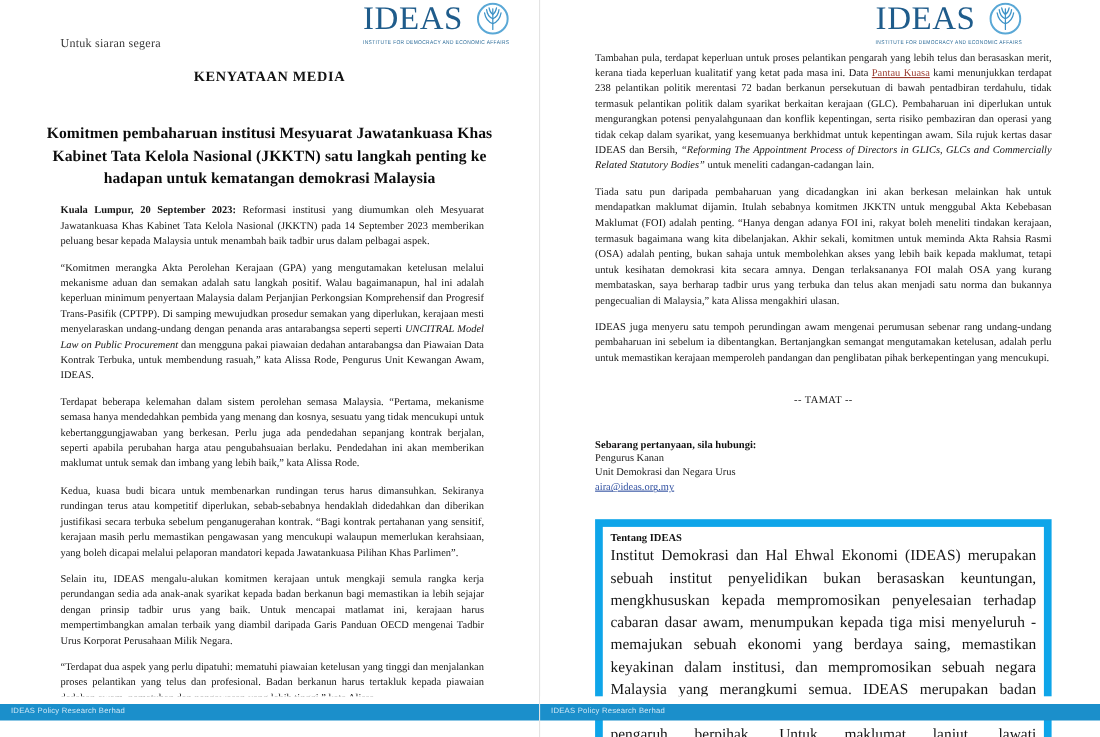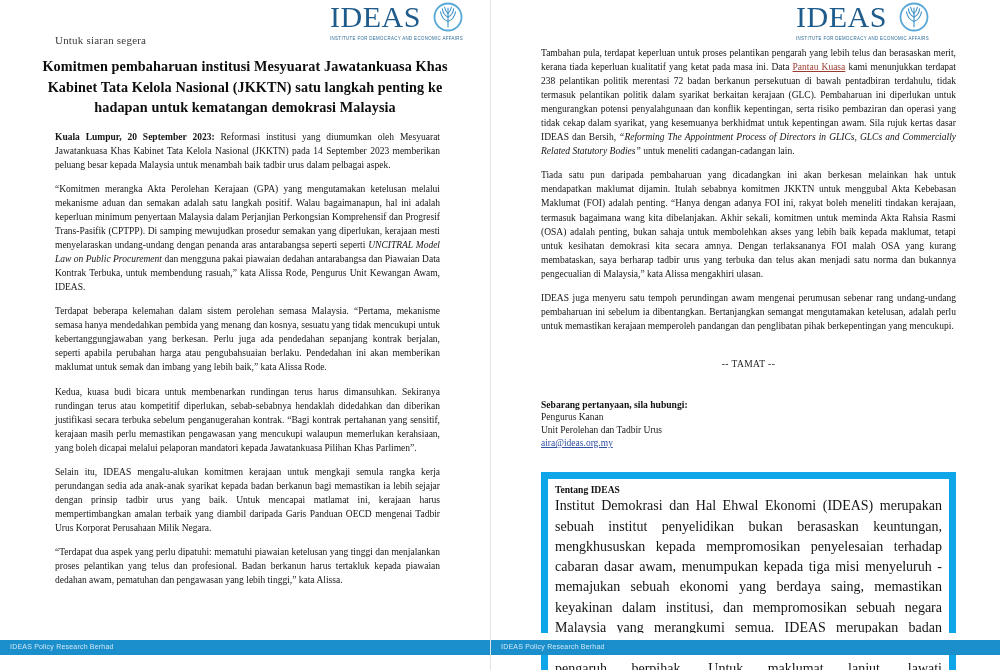--- a/index.html
+++ b/index.html
@@ -81,21 +81,21 @@
     letter-spacing: .6px;
     margin: 22px 0 0 0;
     color: #111;
   }
   .doc-title {
     text-align: center;
     font-weight: bold;
     font-size: 14.2px;
     line-height: 1.45;
     color: #0d0d0d;
-    margin: 16px 28px 0 28px;
+    margin: 33px 28px 0 28px;
     letter-spacing: .1px;
   }
 
   .col-body { padding: 0 50px 0 55px; }
   .col-body-right { padding: 0 44px 0 50px; }
 
   p.para {
     font-size: 9.5px;
     line-height: 1.48;
     text-align: justify;
@@ -205,20 +205,21 @@
                 <path d="M20 20 C25 18, 27 14, 27.5 9"></path>
                 <path d="M20 15 C17 13, 16 10, 15.5 7"></path>
                 <path d="M20 15 C23 13, 24 10, 24.5 7"></path>
               </g>
             </svg>
           </div>
           <div class="logo-tag">INSTITUTE FOR DEMOCRACY AND ECONOMIC AFFAIRS</div>
         </div>
       </div>
 
+      <div class="doc-kicker">KENYATAAN MEDIA</div>
       <div class="doc-title">Komitmen pembaharuan institusi Mesyuarat Jawatankuasa Khas Kabinet Tata Kelola Nasional (JKKTN) satu langkah penting ke hadapan untuk kematangan demokrasi Malaysia</div>
 
       <div class="col-body" style="margin-top:12px;">
 
         <p class="para">
           <span class="lead-strong">Kuala Lumpur, 20 September 2023:</span><span> Reformasi institusi yang diumumkan oleh Mesyuarat Jawatankuasa Khas Kabinet Tata Kelola Nasional (JKKTN) pada 14 September 2023 memberikan peluang besar kepada Malaysia untuk menambah baik tadbir urus dalam pelbagai aspek.</span>
         </p>
 
         <p class="para">
           <span>“Komitmen merangka Akta Perolehan Kerajaan (GPA) yang mengutamakan ketelusan melalui mekanisme aduan dan semakan adalah satu langkah positif. Walau bagaimanapun, hal ini adalah keperluan minimum penyertaan Malaysia dalam Perjanjian Perkongsian Komprehensif dan Progresif Trans-Pasifik (CPTPP). Di samping mewujudkan prosedur semakan yang diperlukan, kerajaan mesti menyelaraskan undang-undang dengan penanda aras antarabangsa seperti seperti </span><span class="ital">UNCITRAL Model Law on Public Procurement</span><span> dan mengguna pakai piawaian dedahan antarabangsa dan Piawaian Data Kontrak Terbuka, untuk membendung rasuah,” kata Alissa Rode, Pengurus Unit Kewangan Awam, IDEAS.</span>
@@ -273,21 +274,21 @@
 
         <p class="para">Tiada satu pun daripada pembaharuan yang dicadangkan ini akan berkesan melainkan hak untuk mendapatkan maklumat dijamin. Itulah sebabnya komitmen JKKTN untuk menggubal Akta Kebebasan Maklumat (FOI) adalah penting. “Hanya dengan adanya FOI ini, rakyat boleh meneliti tindakan kerajaan, termasuk bagaimana wang kita dibelanjakan. Akhir sekali, komitmen untuk meminda Akta Rahsia Rasmi (OSA) adalah penting, bukan sahaja untuk membolehkan akses yang lebih baik kepada maklumat, tetapi untuk kesihatan demokrasi kita secara amnya. Dengan terlaksananya FOI malah OSA yang kurang membataskan, saya berharap tadbir urus yang terbuka dan telus akan menjadi satu norma dan bukannya pengecualian di Malaysia,” kata Alissa mengakhiri ulasan.</p>
 
         <p class="para">IDEAS juga menyeru satu tempoh perundingan awam mengenai perumusan sebenar rang undang-undang pembaharuan ini sebelum ia dibentangkan. Bertanjangkan semangat mengutamakan ketelusan, adalah perlu untuk memastikan kerajaan memperoleh pandangan dan penglibatan pihak berkepentingan yang mencukupi.</p>
 
         <div class="tamat">-- TAMAT --</div>
 
         <div>
           <p class="contact-head">Sebarang pertanyaan, sila hubungi:</p>
           <p class="contact-line">Pengurus Kanan</p>
-          <p class="contact-line">Unit Perolehan dan Tadbir Urus</p>
+          <p class="contact-line">Unit Demokrasi dan Negara Urus</p>
           <p class="contact-line"><a class="link-blue" href="#">aira@ideas.org.my</a></p>
         </div>
 
         <div class="about-box">
           <p class="about-title">Tentang IDEAS</p>
           <p class="about-body">Institut Demokrasi dan Hal Ehwal Ekonomi (IDEAS) merupakan sebuah institut penyelidikan bukan berasaskan keuntungan, mengkhususkan kepada mempromosikan penyelesaian terhadap cabaran dasar awam, menumpukan kepada tiga misi menyeluruh - memajukan sebuah ekonomi yang berdaya saing, memastikan keyakinan dalam institusi, dan mempromosikan sebuah negara Malaysia yang merangkumi semua. IDEAS merupakan badan pemikir bebas pertama Malaysia, tanpa kepentingan peribadi serta pengaruh berpihak. Untuk maklumat lanjut, lawati www.ideas.org.my.</p>
         </div>
 
       </div>
 

